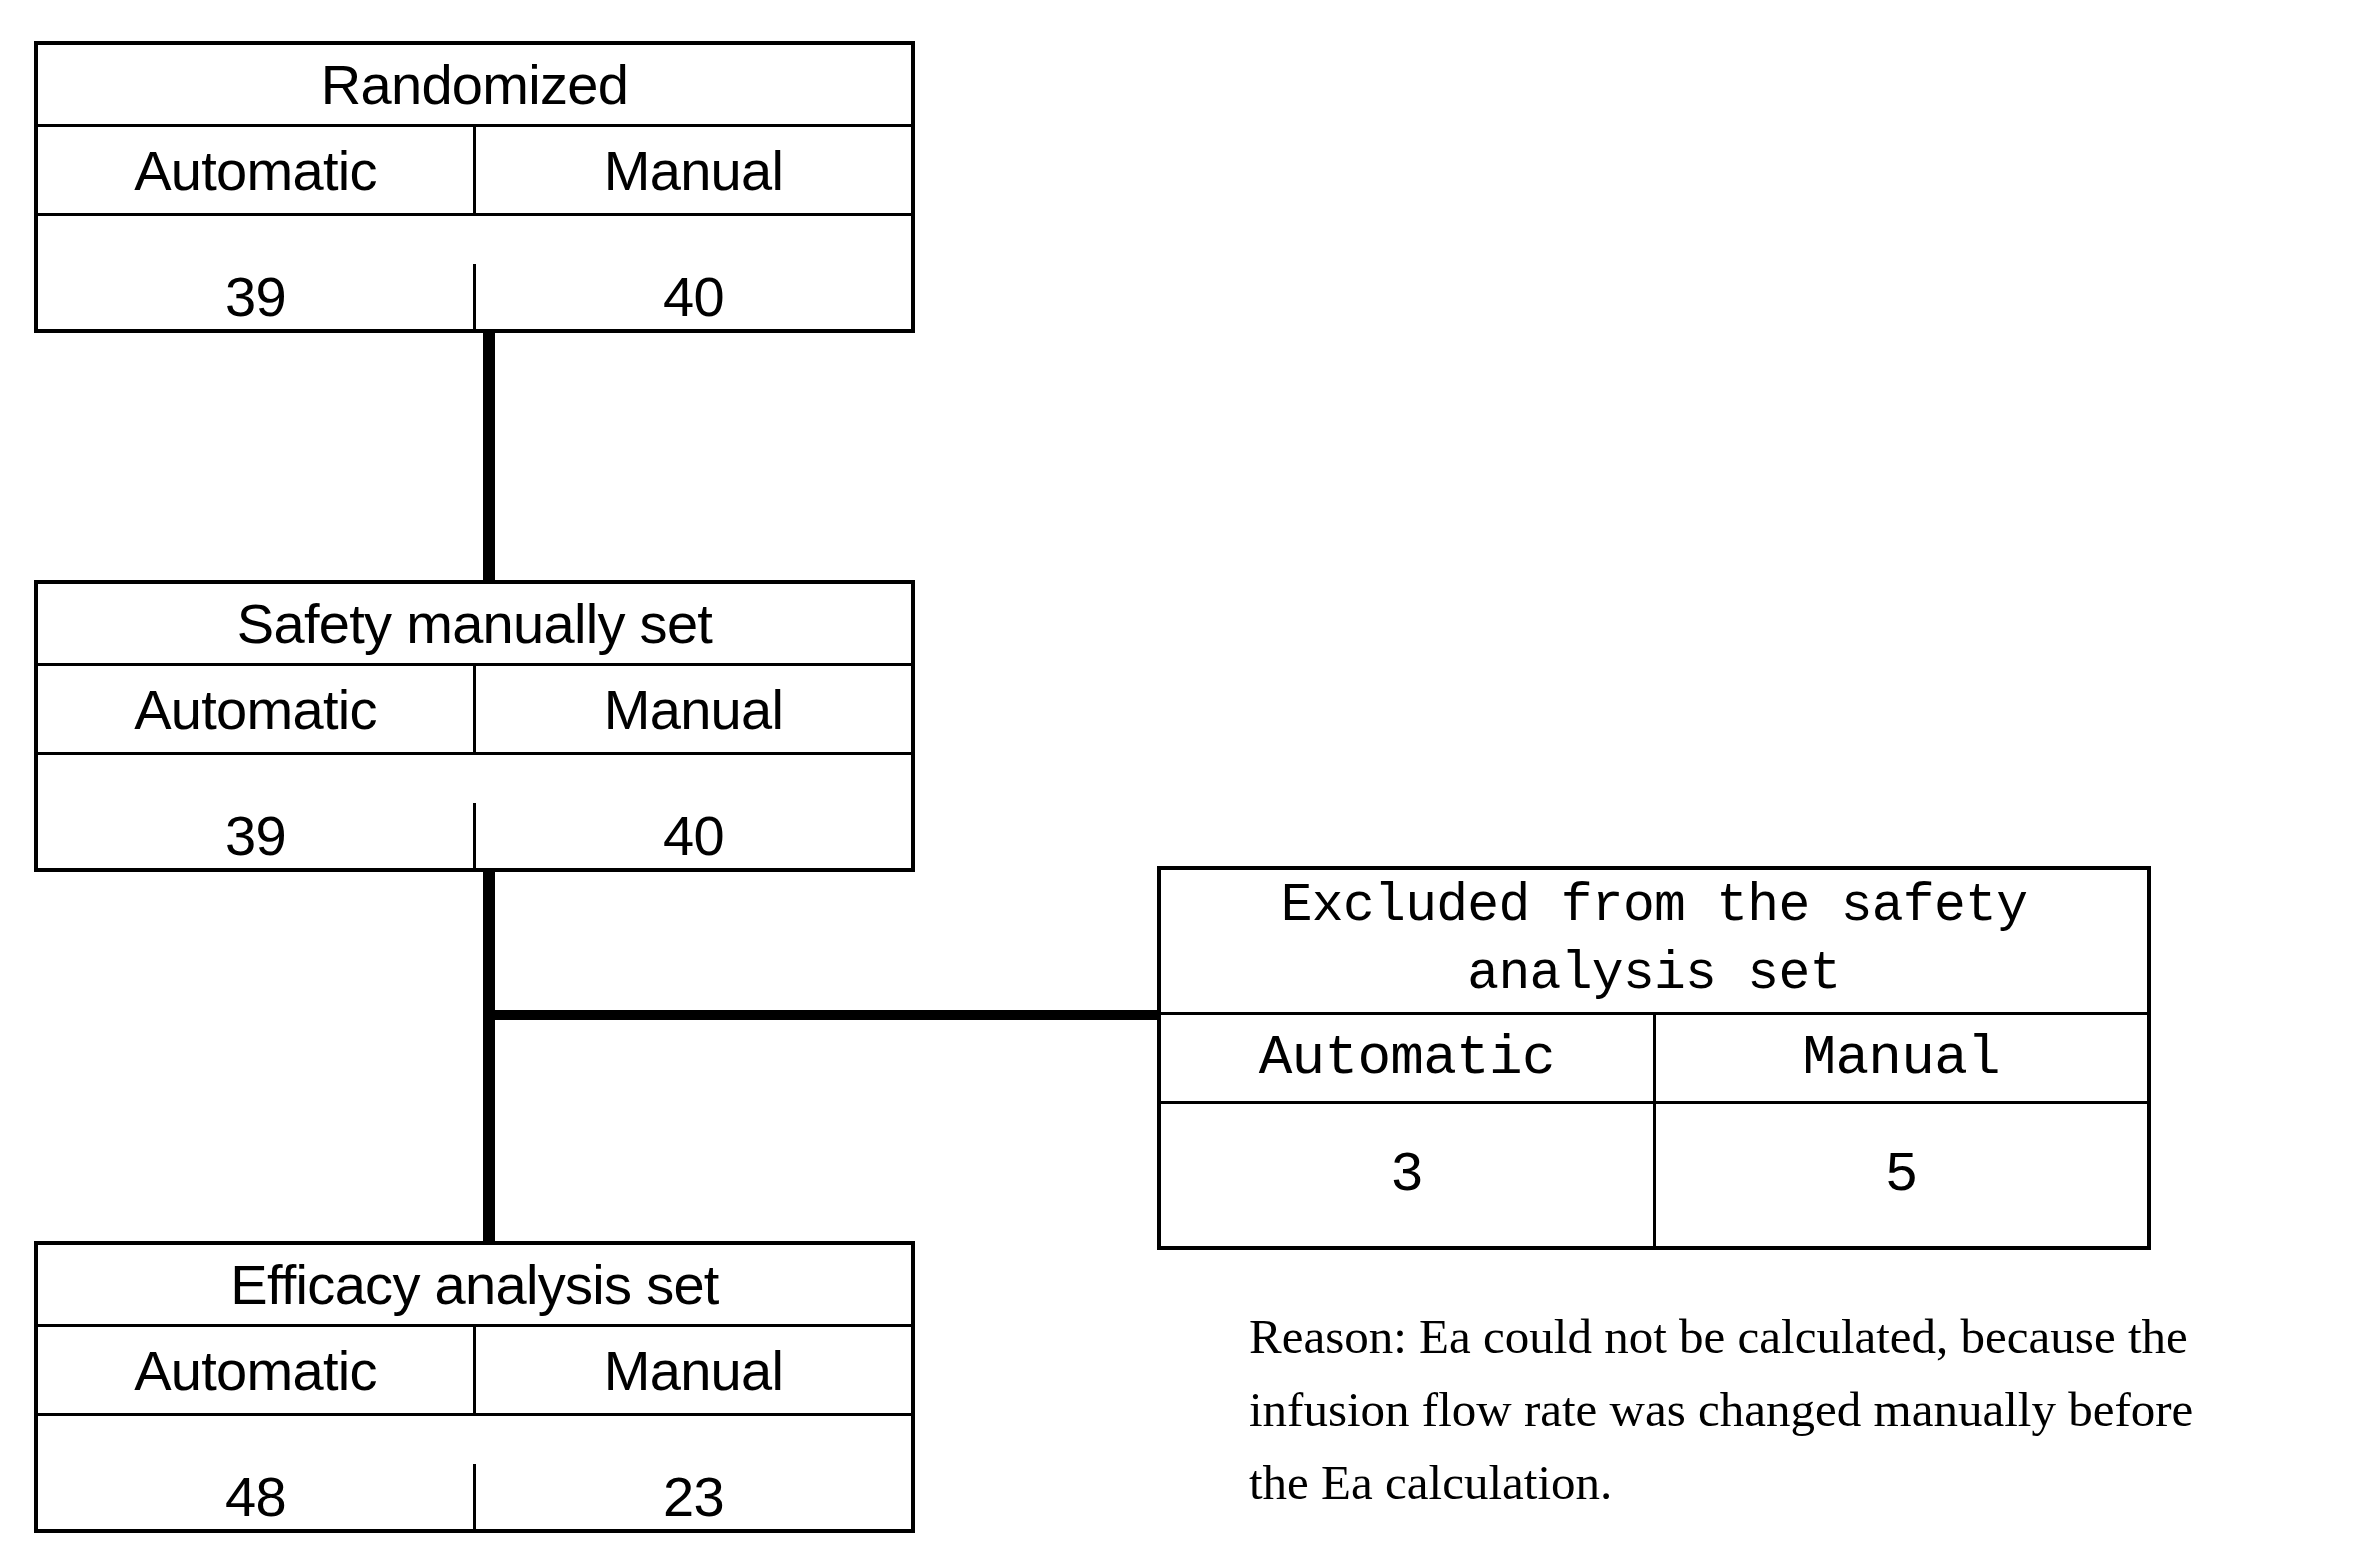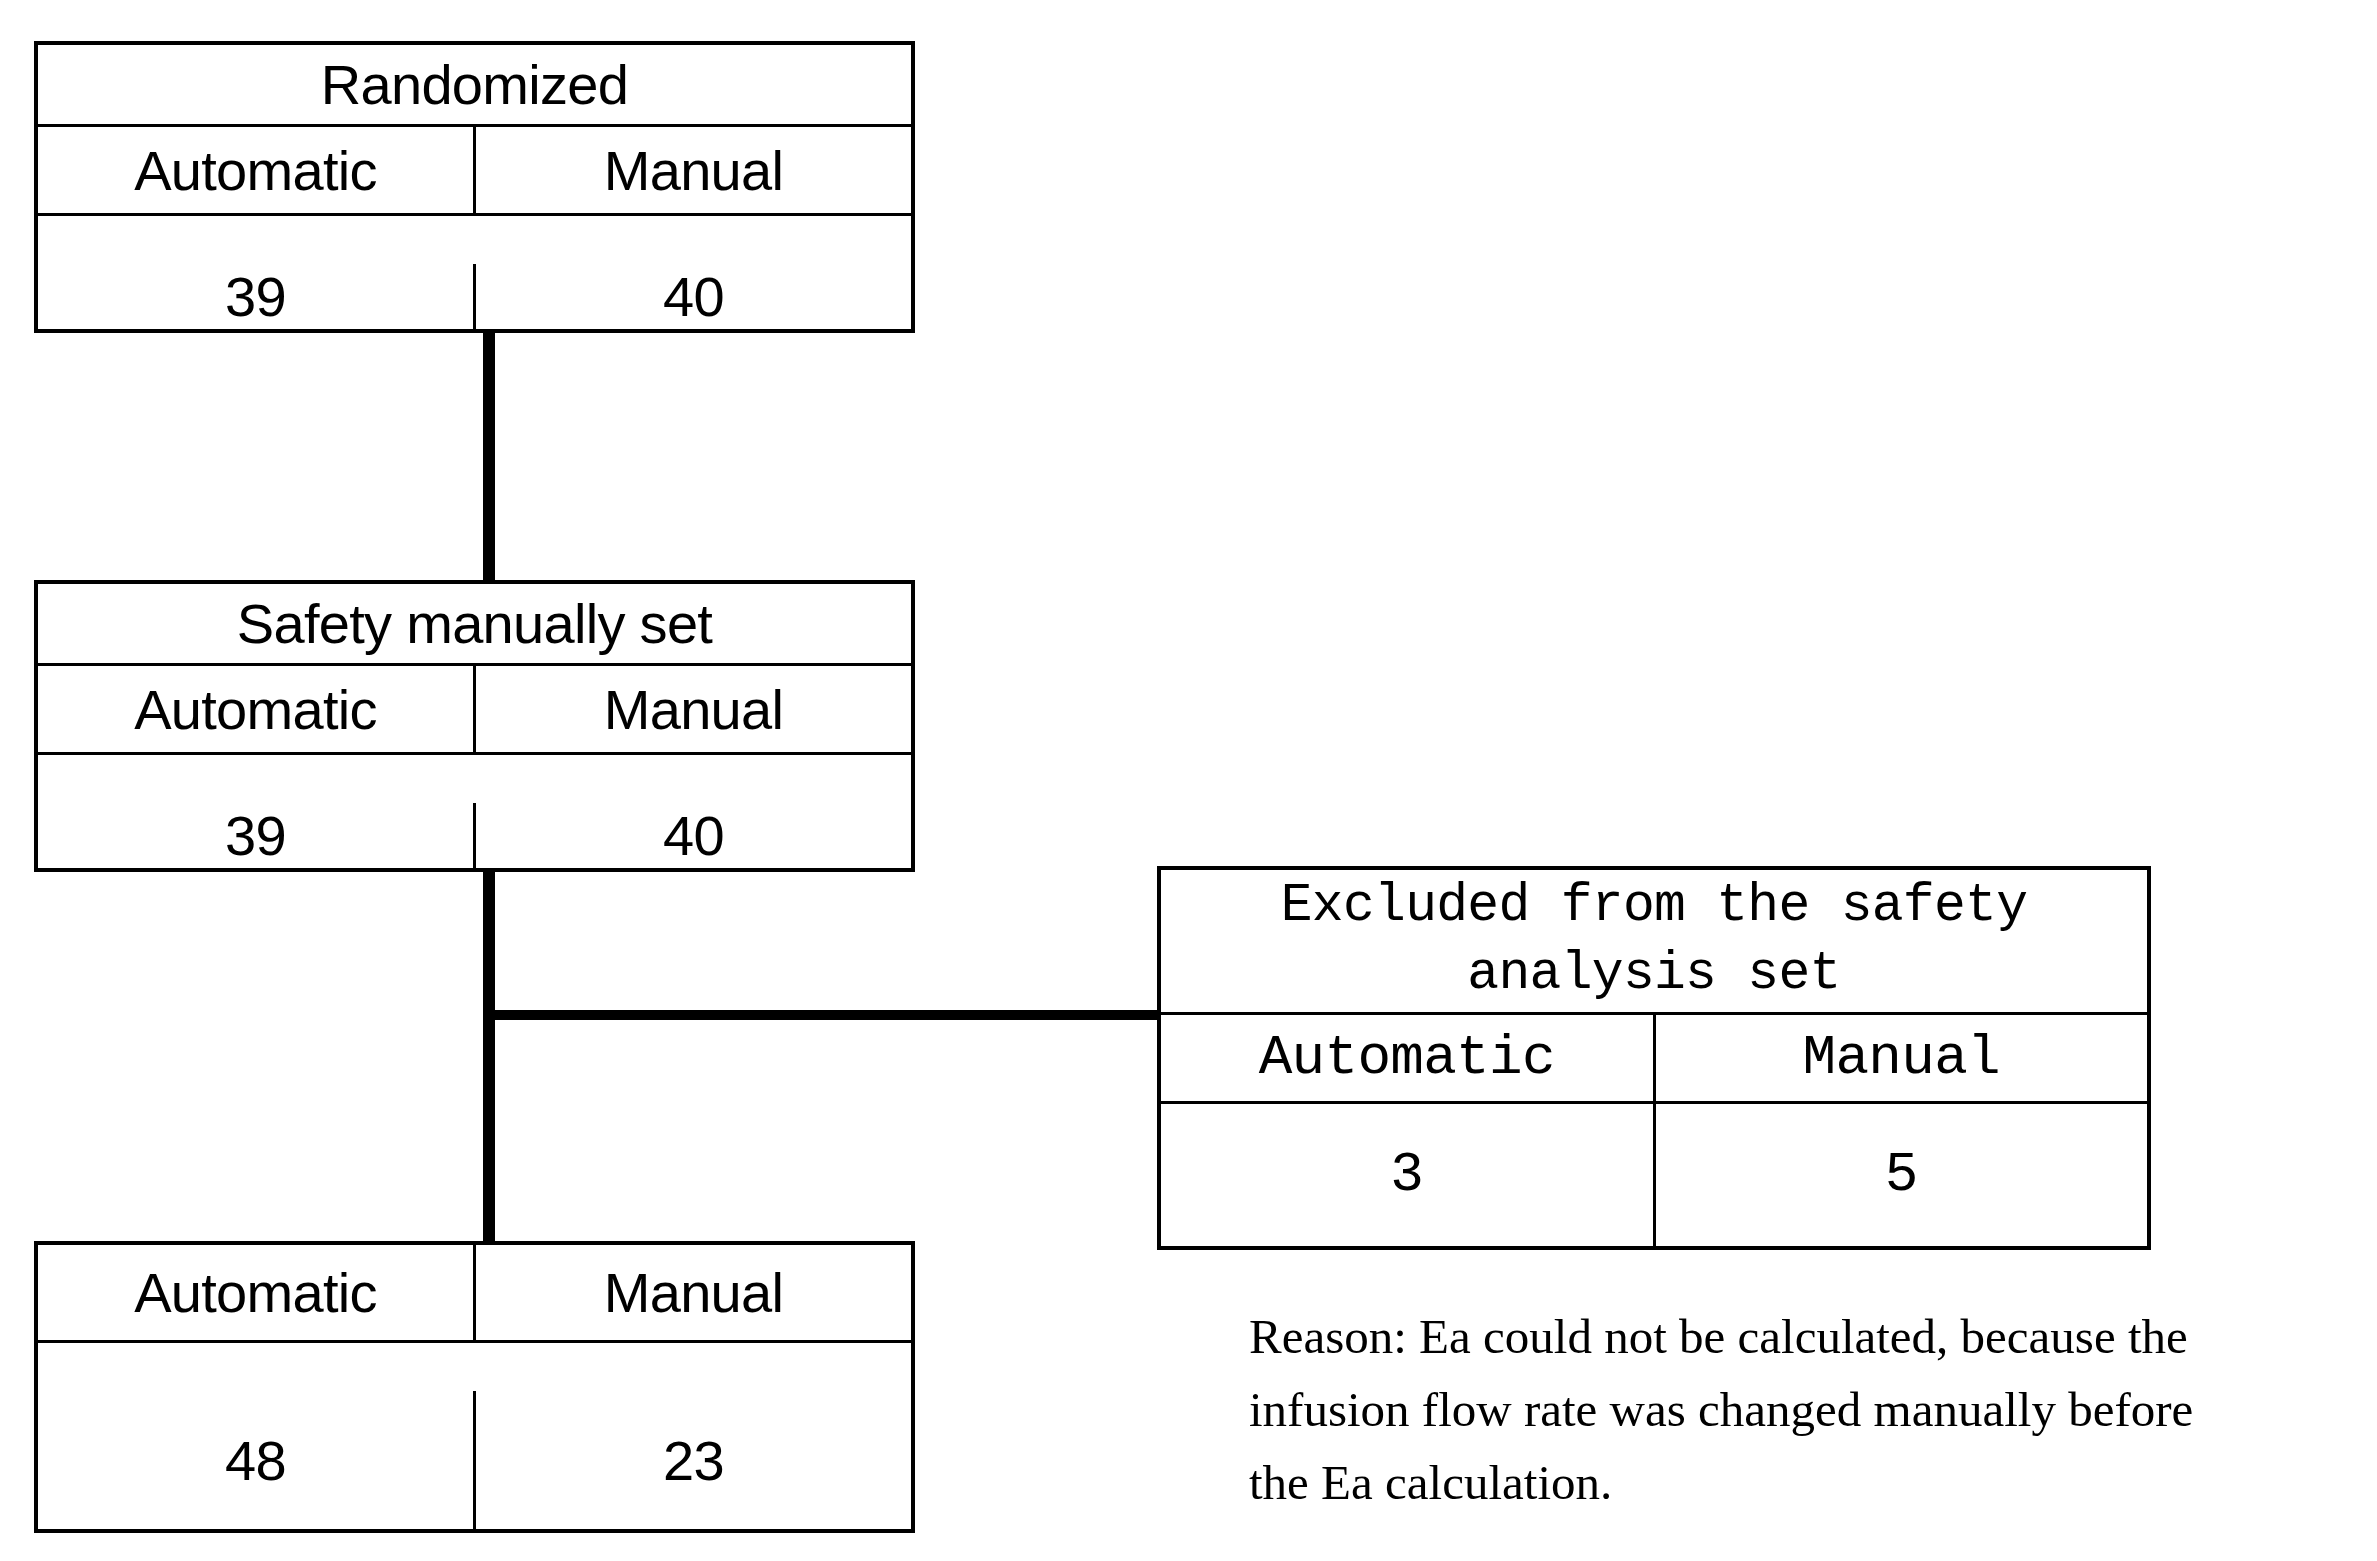--- a/index.html
+++ b/index.html
@@ -102,20 +102,21 @@
       <div class="cell first">39</div>
       <div class="cell">40</div>
     </div>
   </div>
 
   <div class="connector" id="conn-v2"></div>
 
   <div class="connector" id="conn-h"></div>
 
   <div class="fbox box-left" id="box-efficacy">
+    <div class="row-title">Efficacy analysis set</div>
     <div class="row-cells">
       <div class="cell first">Automatic</div>
       <div class="cell">Manual</div>
     </div>
     <div class="row-vals">
       <div class="cell first">48</div>
       <div class="cell">23</div>
     </div>
   </div>
 

